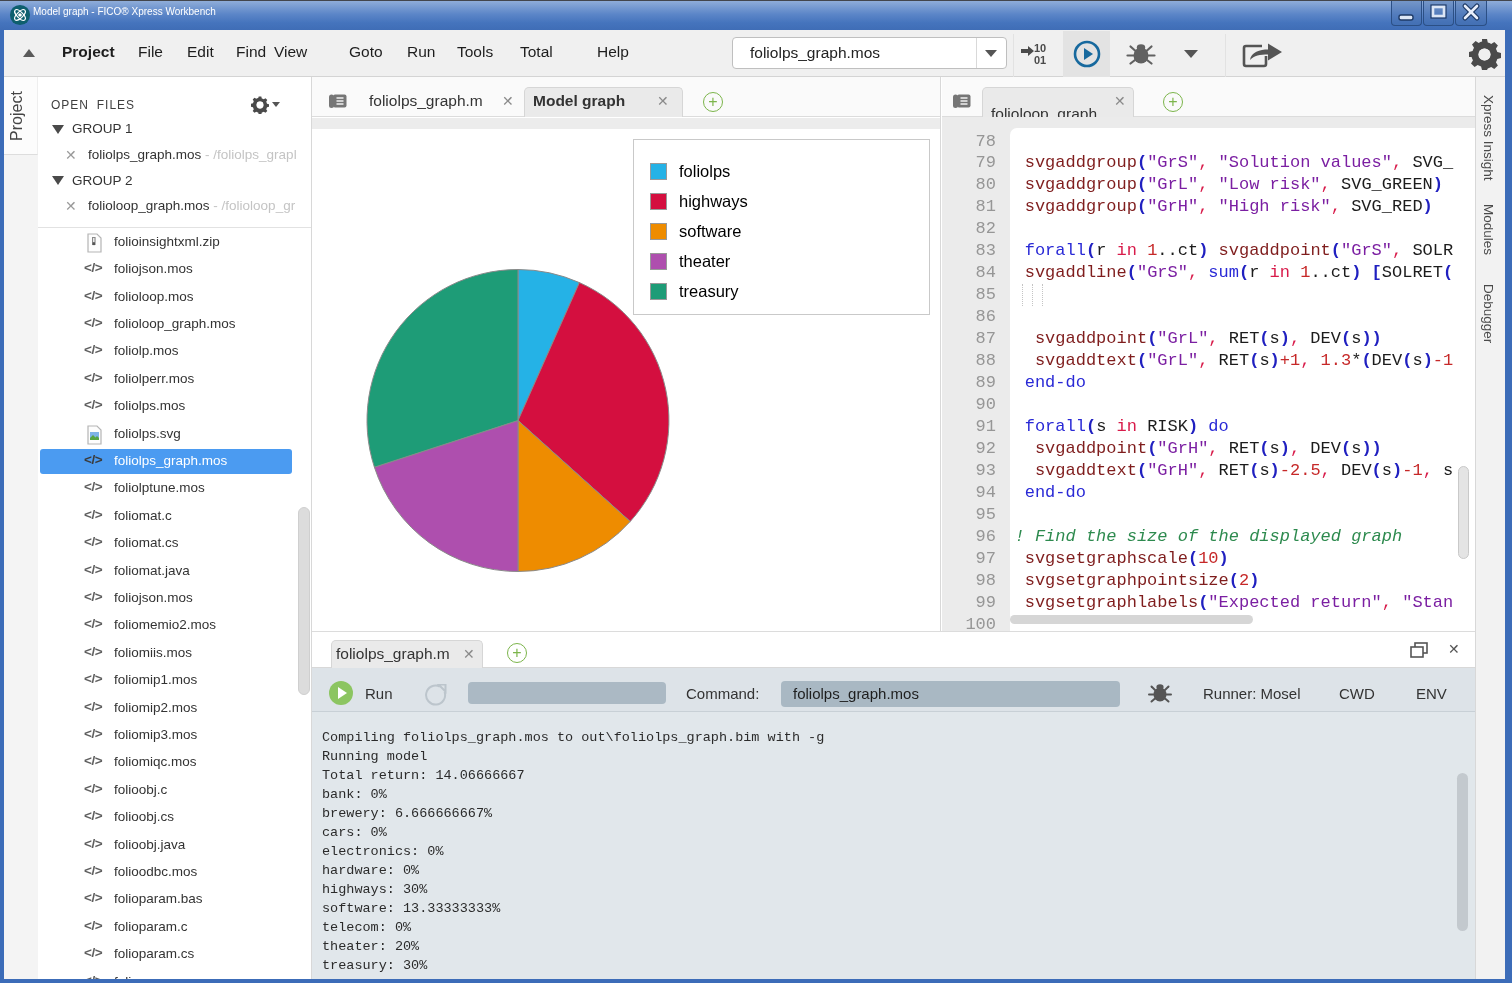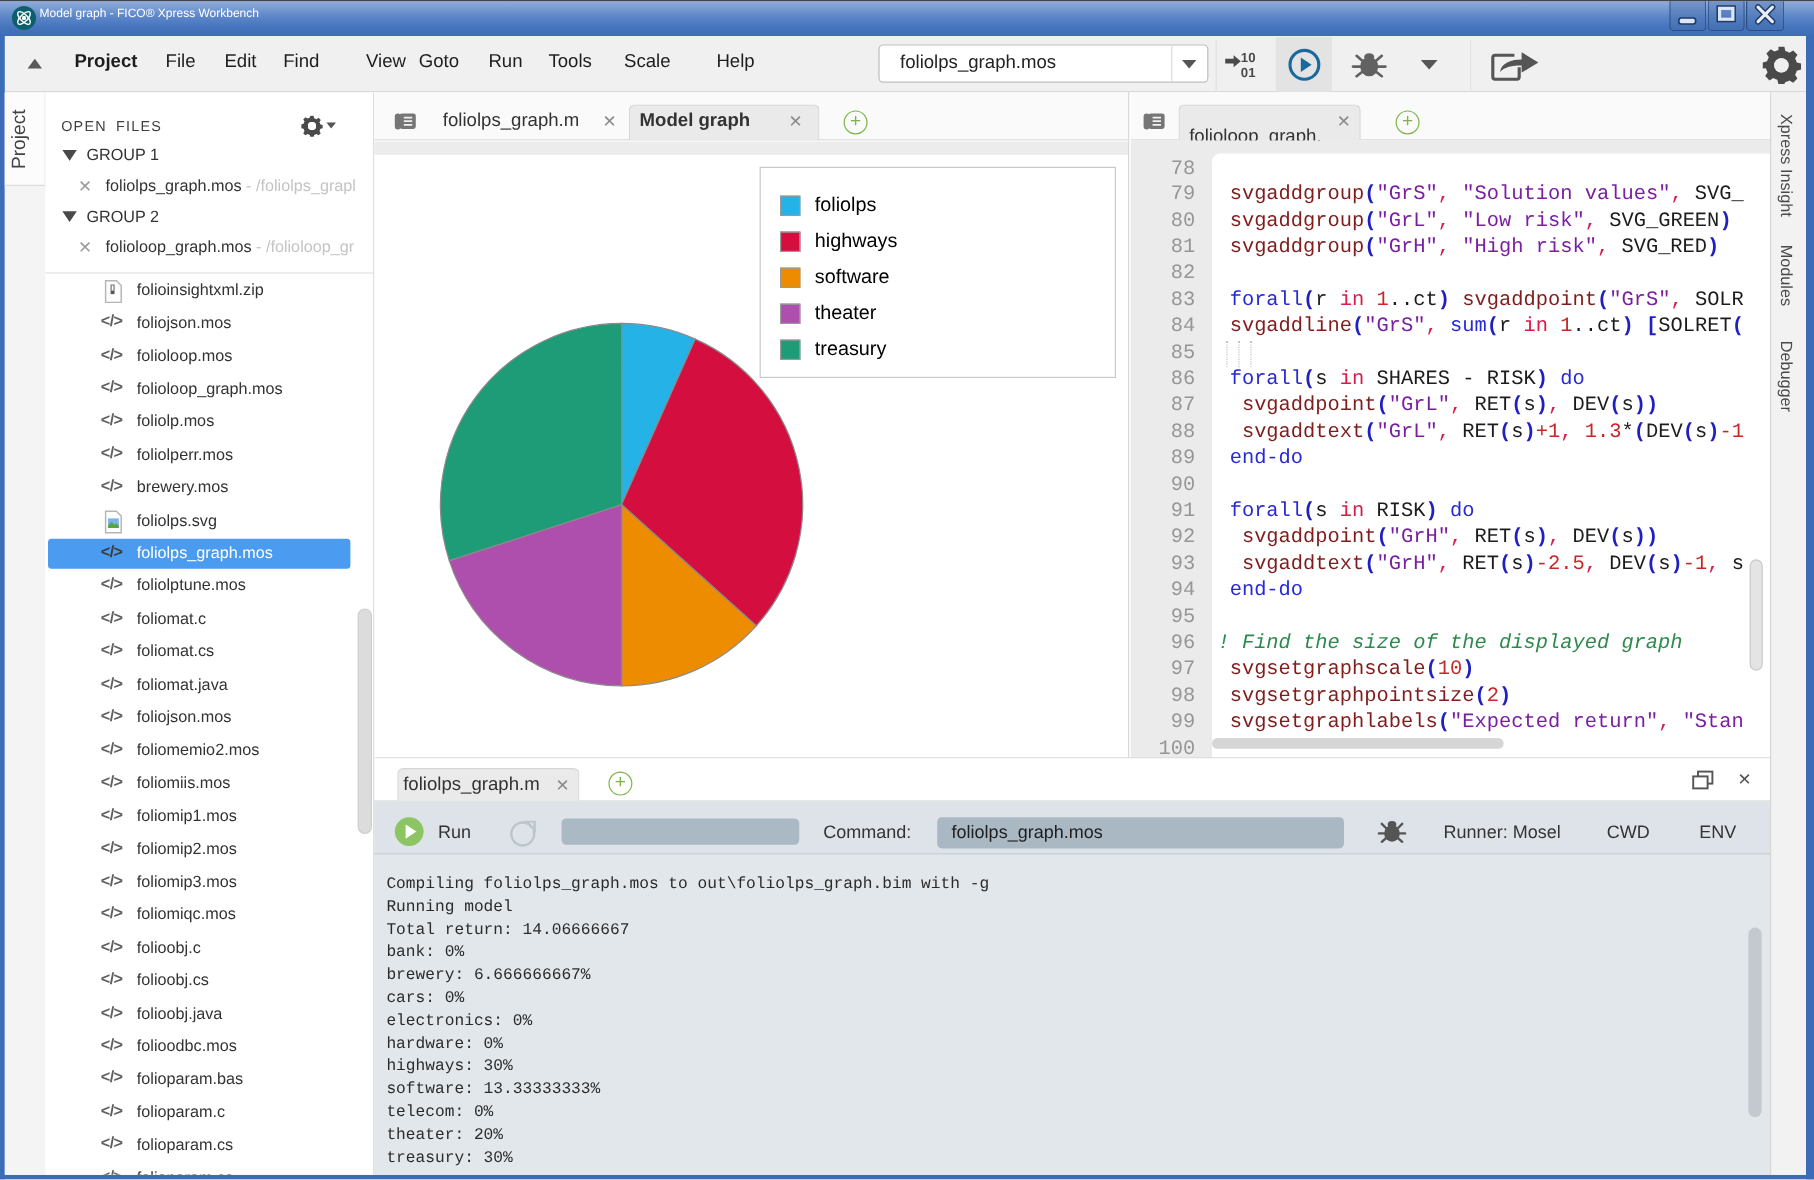--- a/index.html
+++ b/index.html
@@ -134,25 +134,25 @@
       </g>
     </svg>
   </div>
 
 <div class="abs" id="menubar"></div>
 <div class="abs" style="left:23px;top:49px;width:0;height:0;border-left:6.5px solid transparent;border-right:6.5px solid transparent;border-bottom:8px solid #5a5a5a;"></div>
 <span class="menu-item" style="left:62px;font-weight:bold;">Project</span>
 <span class="menu-item" style="left:138px;">File</span>
 <span class="menu-item" style="left:187px;">Edit</span>
 <span class="menu-item" style="left:236px;">Find</span>
-<span class="menu-item" style="left:305px;">View</span>
+<span class="menu-item" style="left:274px;">View</span>
 <span class="menu-item" style="left:349px;">Goto</span>
 <span class="menu-item" style="left:407px;">Run</span>
 <span class="menu-item" style="left:457px;">Tools</span>
-<span class="menu-item" style="left:520px;">Scale</span>
+<span class="menu-item" style="left:520px;">Total</span>
 <span class="menu-item" style="left:597px;">Help</span>
 <div class="abs" id="combo">
     <span class="txt">foliolps_graph.mos</span>
     <span class="sep"></span>
     <span class="arr"></span>
   </div>
 
 <div class="abs" style="left:1020px;top:40px;width:30px;height:28px;color:#4a4a4a;">
   <svg width="30" height="28">
       <g fill="#4a4a4a">
@@ -246,21 +246,21 @@
       <div class="trow" style="top:261.4px;">
         <span class="ic">&lt;/&gt;</span>
         <span class="nm">foliolp.mos</span>
       </div>
       <div class="trow" style="top:288.8px;">
         <span class="ic">&lt;/&gt;</span>
         <span class="nm">foliolperr.mos</span>
       </div>
       <div class="trow" style="top:316.2px;">
         <span class="ic">&lt;/&gt;</span>
-        <span class="nm">brewery.mos</span>
+        <span class="nm">foliolps.mos</span>
       </div>
       <div class="trow" style="top:343.6px;">
         <span class="ic"><svg width="20" height="20" viewBox="0 0 20 20">
             <path d="M4 1 h9 l4 4 v14 h-13 z" fill="#fdfdfd" stroke="#b5b5b5" stroke-width="1.2"></path>
             <rect x="6" y="7" width="9" height="8" fill="#7fb3e8"></rect>
             <path d="M6 13 l3-3 2.5 2.5 1.5-1.5 2 2 v2 h-9 z" fill="#58a544"></path>
           </svg></span>
         <span class="nm">foliolps.svg</span>
       </div>
       <div class="trow sel" style="top:371px;">
@@ -438,21 +438,20 @@
       <span class="lnum" style="top:484.62px;">100</span>
     </div>
   <div class="abs" id="code">
       <div class="cl" style="top:23.46px;"> <span class="fn">svgaddgroup</span><span class="br">(</span><span class="st">"GrS"</span><span class="cma">,</span> <span class="st">"Solution values"</span><span class="cma">,</span> SVG_</div>
       <div class="cl" style="top:45.42px;"> <span class="fn">svgaddgroup</span><span class="br">(</span><span class="st">"GrL"</span><span class="cma">,</span> <span class="st">"Low risk"</span><span class="cma">,</span> SVG_GREEN<span class="br">)</span></div>
       <div class="cl" style="top:67.38px;"> <span class="fn">svgaddgroup</span><span class="br">(</span><span class="st">"GrH"</span><span class="cma">,</span> <span class="st">"High risk"</span><span class="cma">,</span> SVG_RED<span class="br">)</span></div>
       <div class="cl" style="top:89.34px;"></div>
       <div class="cl" style="top:111.30000000000001px;"> <span class="kw">forall</span><span class="br">(</span>r <span class="cma">in</span> <span class="num">1</span>..ct<span class="br">)</span> <span class="fn">svgaddpoint</span><span class="br">(</span><span class="st">"GrS"</span><span class="cma">,</span> SOLR</div>
       <div class="cl" style="top:133.26px;"> <span class="fn">svgaddline</span><span class="br">(</span><span class="st">"GrS"</span><span class="cma">,</span> <span class="kw">sum</span><span class="br">(</span>r <span class="cma">in</span> <span class="num">1</span>..ct<span class="br">)</span> <span class="br">[</span>SOLRET<span class="br">(</span></div>
       <div class="cl" style="top:155.22px;"></div>
-      <div class="cl" style="top:177.18px;"> <span class="kw">forall</span><span class="br">(</span>s <span class="cma">in</span> SHARES - RISK<span class="br">)</span> <span class="kw">do</span></div>
       <div class="cl" style="top:199.14000000000001px;">  <span class="fn">svgaddpoint</span><span class="br">(</span><span class="st">"GrL"</span><span class="cma">,</span> RET<span class="br">(</span>s<span class="br">)</span><span class="cma">,</span> DEV<span class="br">(</span>s<span class="br">)</span><span class="br">)</span></div>
       <div class="cl" style="top:221.10000000000002px;">  <span class="fn">svgaddtext</span><span class="br">(</span><span class="st">"GrL"</span><span class="cma">,</span> RET<span class="br">(</span>s<span class="br">)</span><span class="num">+1</span><span class="cma">,</span> <span class="num">1.3</span>*<span class="br">(</span>DEV<span class="br">(</span>s<span class="br">)</span><span class="num">-1</span></div>
       <div class="cl" style="top:243.06px;"> <span class="kw">end-do</span></div>
       <div class="cl" style="top:265.02px;"></div>
       <div class="cl" style="top:286.98px;"> <span class="kw">forall</span><span class="br">(</span>s <span class="cma">in</span> RISK<span class="br">)</span> <span class="kw">do</span></div>
       <div class="cl" style="top:308.94px;">  <span class="fn">svgaddpoint</span><span class="br">(</span><span class="st">"GrH"</span><span class="cma">,</span> RET<span class="br">(</span>s<span class="br">)</span><span class="cma">,</span> DEV<span class="br">(</span>s<span class="br">)</span><span class="br">)</span></div>
       <div class="cl" style="top:330.90000000000003px;">  <span class="fn">svgaddtext</span><span class="br">(</span><span class="st">"GrH"</span><span class="cma">,</span> RET<span class="br">(</span>s<span class="br">)</span><span class="num">-2.5</span><span class="cma">,</span> DEV<span class="br">(</span>s<span class="br">)</span><span class="num">-1</span><span class="cma">,</span> s</div>
       <div class="cl" style="top:352.86px;"> <span class="kw">end-do</span></div>
       <div class="cl" style="top:374.82px;"></div>
       <div class="cl" style="top:396.78000000000003px;"><span class="cm">! Find the size of the displayed graph</span></div>

